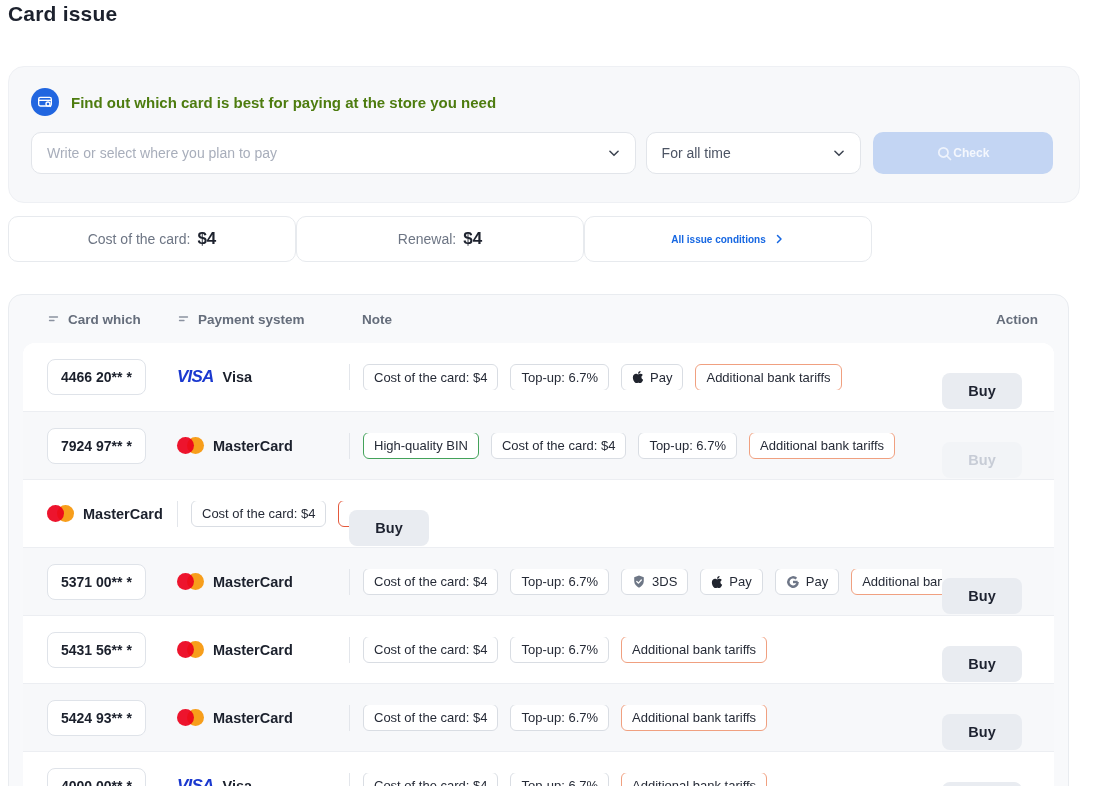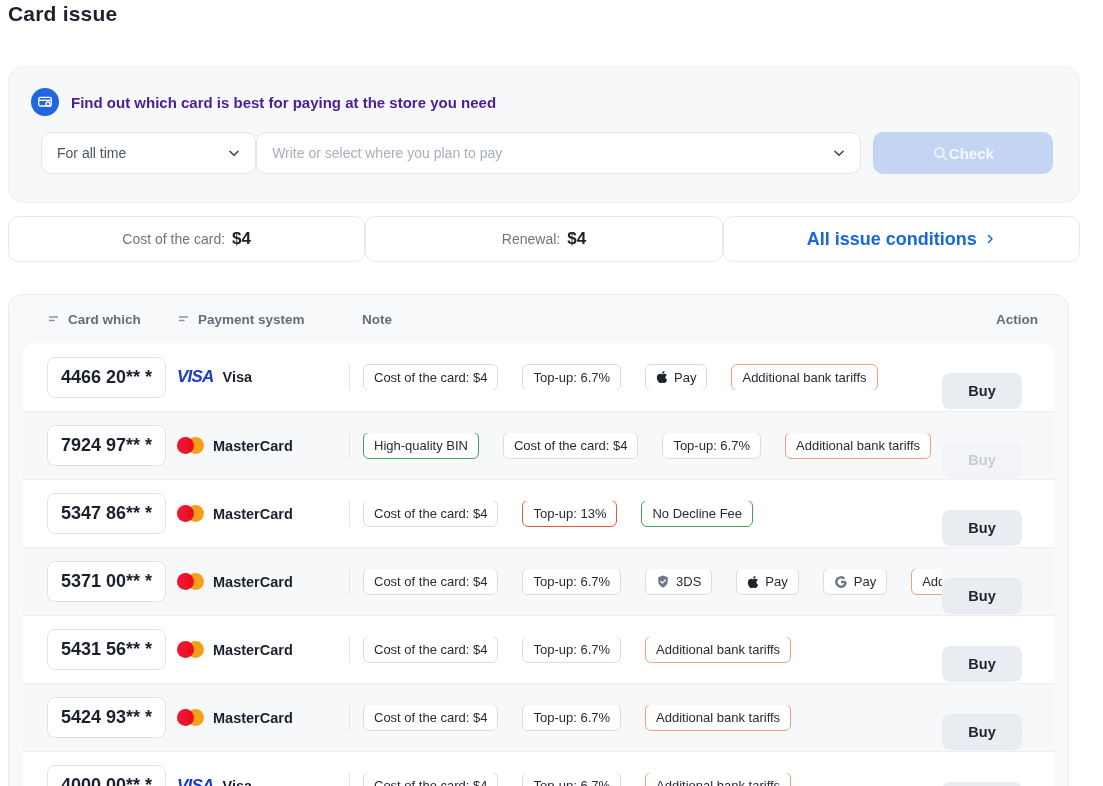--- a/index.html
+++ b/index.html
@@ -8,70 +8,70 @@
   .page { position:relative; width:1103px; height:786px; padding:2px 0 12px 8px; }
 
   .h1 { font-size:21px; font-weight:bold; color:#1c212d; letter-spacing:.2px; }
 
   
   .finder { margin-top:40px; width:1072px; height:137px; background:#f7f8fa;
     border:1px solid #eef0f4; border-radius:16px; padding:21px 26px 0 22px; }
   .finder-head { display:flex; align-items:center; gap:12px; }
   .finder-badge { width:28px; height:28px; border-radius:50%; background:#2166e0;
     display:flex; align-items:center; justify-content:center; flex:0 0 auto; }
-  .finder-title { font-size:15px; font-weight:bold; color:#4c1d95; }
+  .finder-title { font-size:15px; font-weight:bold; color:#4d7c0f; }
   .finder-controls { display:flex; align-items:center; margin-top:16px; }
   .select { position:relative; height:42px; background:#fff; border:1px solid #e2e5ea;
     border-radius:10px; display:flex; align-items:center; }
   .select input { border:0; outline:0; background:transparent; width:100%; height:100%;
     padding:0 36px 0 15px; font-size:14px; color:#4c5464;
     font-family:"Liberation Sans","DejaVu Sans",sans-serif; }
   .select input::placeholder { color:#a8aebb; opacity:1; }
   .sel-store { width:607px; }
   .sel-period { width:216px; margin-left:10px; }
   .sel-period .sel-value { padding:0 36px 0 15px; font-size:14px; color:#4c5464; }
   .chev { position:absolute; right:14px; top:13px; }
   .check-btn { margin-left:12px; width:181px; height:42px; border:0; border-radius:10px;
-    background:#c3d5f3; color:#f4f7fd; font-size:15px; font-weight:bold;
+    background:#c3d5f3; color:#f4f7fd; font-size:12px; font-weight:bold;
     display:flex; align-items:center; justify-content:center; cursor:default;
     font-family:"Liberation Sans","DejaVu Sans",sans-serif; }
 
   
-  .summary { margin-top:13px; width:1072px; display:flex; }
+  .summary { margin-top:13px; width:864px; display:flex; }
   .sum-card { flex:1; height:46px; background:#fff; border:1px solid #e7eaee;
     border-radius:10px; display:flex; align-items:center; justify-content:center; gap:7px; }
   .sum-label { font-size:14px; color:#6d7584; }
   .sum-value { font-size:17px; font-weight:bold; color:#1d222e; }
-  .sum-link { font-size:18px; font-weight:bold; color:#1667e2; display:flex;
+  .sum-link { font-size:10px; font-weight:bold; color:#1667e2; display:flex;
     align-items:center; gap:7px; cursor:pointer; }
 
   
   .table-card { margin-top:32px; width:1061px; height:600px; background:#f8f9fb;
     border:1px solid #e9ecf0; border-radius:14px; }
   .t-grid { display:grid; grid-template-columns:130px 172px 1fr 96px; align-items:center; }
   .t-head { height:48px; margin:0 14px; padding:0 16px 0 24px; color:#656d7b;
     font-size:13.5px; font-weight:bold; }
   .t-head .hcell { display:flex; align-items:center; gap:8px; }
   .t-head .note-h { padding-left:13px;align-items:center; }
   .t-head .action-h { justify-content:flex-end; }
   .rows { margin:0 14px; border-radius:12px 12px 0 0; overflow:hidden; background:#fff; }
   .row { height:68px; padding:0 16px 0 24px; background:#fff; }
   .row + .row { border-top:1px solid #eceef2; }
   .row:nth-child(even) { background:#f7f8fa; }
   .chip { display:inline-block; border:1px solid #dfe3e9; background:#fff;
-    border-radius:8px; padding:9px 13px; font-size:18px; font-weight:bold; color:#1b202c; }
+    border-radius:8px; padding:9px 13px; font-size:14px; font-weight:bold; color:#1b202c; }
   .sys { display:flex; align-items:center; gap:9px; font-size:14.5px; font-weight:bold; color:#1b202c; }
   .visa-word { font-style:italic; font-weight:bold; font-size:17px; color:#1b39cf;
     letter-spacing:-0.8px; }
   .mc { position:relative; width:27px; height:17px; display:inline-block; }
   .mc i { position:absolute; top:0; width:17px; height:17px; border-radius:50%; }
   .mc .mc-o { right:0; background:#f79e1b; }
   .mc .mc-r { left:0; background:#eb001b; opacity:.92; }
   .note-cell { display:flex; align-items:center; border-left:1px solid #e3e6eb;
-    height:26px; padding-left:13px; gap:24px; white-space:nowrap; overflow:hidden; }
+    height:26px; padding-left:13px; gap:12px; white-space:nowrap; overflow:hidden; }
   .tag { display:inline-flex; align-items:center; gap:6px; height:27px; padding:0 10px;
     border-radius:6px; background:#fff; border:1px solid #d9dde3; font-size:13px; color:#262b37; }
   .tag-orange { border-color:#f0a080; }
   .tag-green  { border-color:#43a25a; }
   .tag-red    { border-color:#e4593c; }
   .action-cell { display:flex; justify-content:flex-start;margin-top:28px; }
   .buy-btn { width:80px; height:36px; border:0; border-radius:8px; background:#e9ecf1;
     color:#1d2230; font-size:14.5px; font-weight:bold; cursor:pointer;
     font-family:"Liberation Sans","DejaVu Sans",sans-serif; }
   .buy-btn.disabled { background:#f2f4f7; color:#c7ccd6; cursor:default; }
@@ -89,30 +89,30 @@
         <svg width="16" height="16" viewBox="0 0 24 24" fill="none" stroke="#fff" stroke-width="2">
           <rect x="2.5" y="5" width="19" height="13" rx="2.5"></rect>
           <line x1="2.5" y1="9.5" x2="21.5" y2="9.5"></line>
           <circle cx="16.5" cy="15" r="3" fill="#2166e0"></circle>
           <line x1="18.7" y1="17.2" x2="20.8" y2="19.3"></line>
         </svg>
       </span>
       <span class="finder-title">Find out which card is best for paying at the store you need</span>
     </div>
     <div class="finder-controls">
-      <div class="select sel-period">
-        <span class="sel-value">For all time</span>
+      <div class="select sel-store">
+        <input type="text" readonly="" placeholder="Write or select where you plan to pay" style="">
         <span class="chev">
           <svg width="14" height="14" viewBox="0 0 24 24" fill="none" stroke="#3c4350" stroke-width="2.6" stroke-linecap="round" stroke-linejoin="round">
               <polyline points="5,9 12,16 19,9"></polyline>
             </svg>
         </span>
       </div>
-      <div class="select sel-store">
-        <input type="text" readonly="" placeholder="Write or select where you plan to pay" style="">
+      <div class="select sel-period">
+        <span class="sel-value">For all time</span>
         <span class="chev">
           <svg width="14" height="14" viewBox="0 0 24 24" fill="none" stroke="#3c4350" stroke-width="2.6" stroke-linecap="round" stroke-linejoin="round">
               <polyline points="5,9 12,16 19,9"></polyline>
             </svg>
         </span>
       </div>
       <button class="check-btn" disabled="">
         <span style="display:flex;">
           <svg width="17" height="17" viewBox="0 0 24 24" fill="none" stroke="#eef3fc" stroke-width="2.4" stroke-linecap="round">
               <circle cx="10.5" cy="10.5" r="6.5"></circle>
@@ -212,23 +212,20 @@
             <span class="tag tag-green">High-quality BIN</span>
             <span class="tag tag-gray">Cost of the card: $4</span>
             <span class="tag tag-gray">Top-up: 6.7%</span>
             <span class="tag tag-orange">Additional bank tariffs</span>
           </div>
     <div class="action-cell">
       <button class="buy-btn disabled" disabled="">Buy</button>
     </div>
   </div>
         <div class="t-grid row">
-    <div>
-      <span class="chip">5347 86** *</span>
-    </div>
     <div class="sys">
       <span style="display:flex;align-items:center;">
               <span class="mc">
                 <i class="mc-o"></i>
                 <i class="mc-r"></i>
               </span>
             </span>
       <span>MasterCard</span>
     </div>
     <div class="note-cell">

